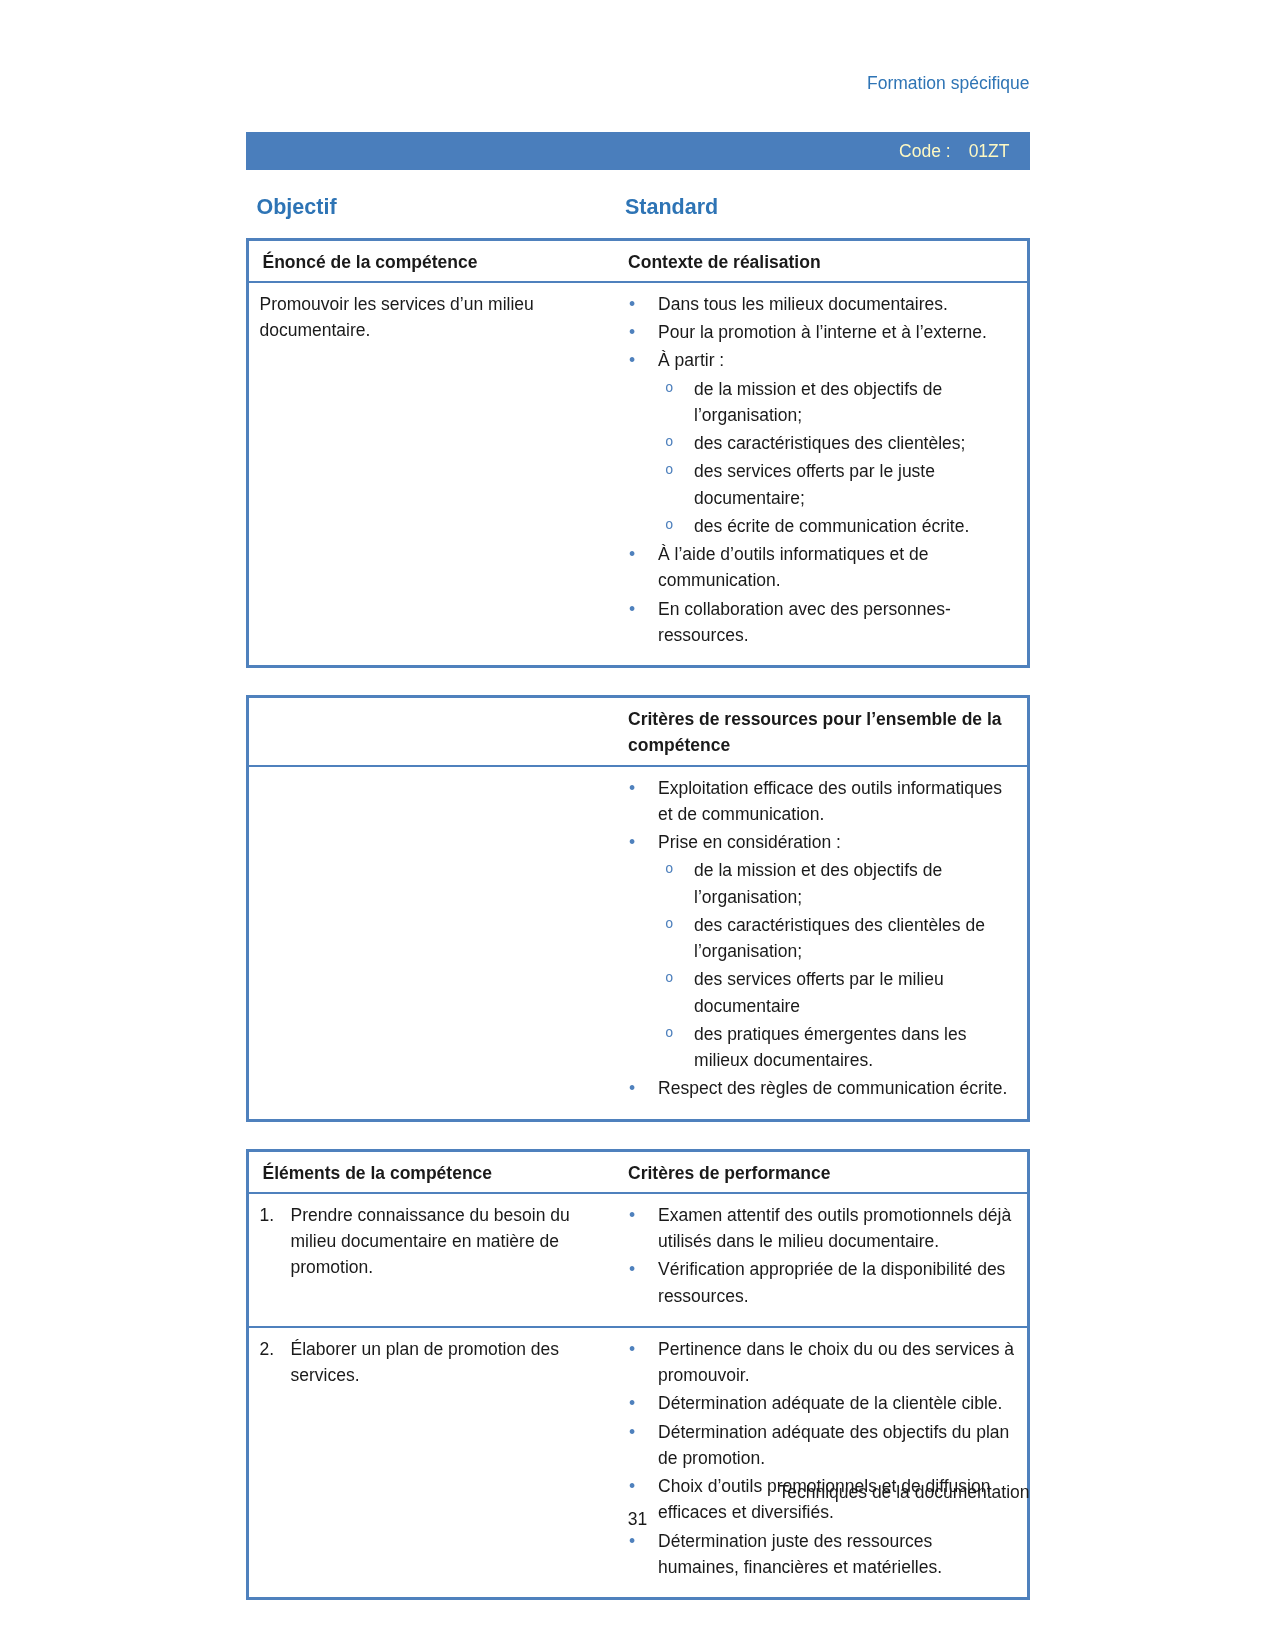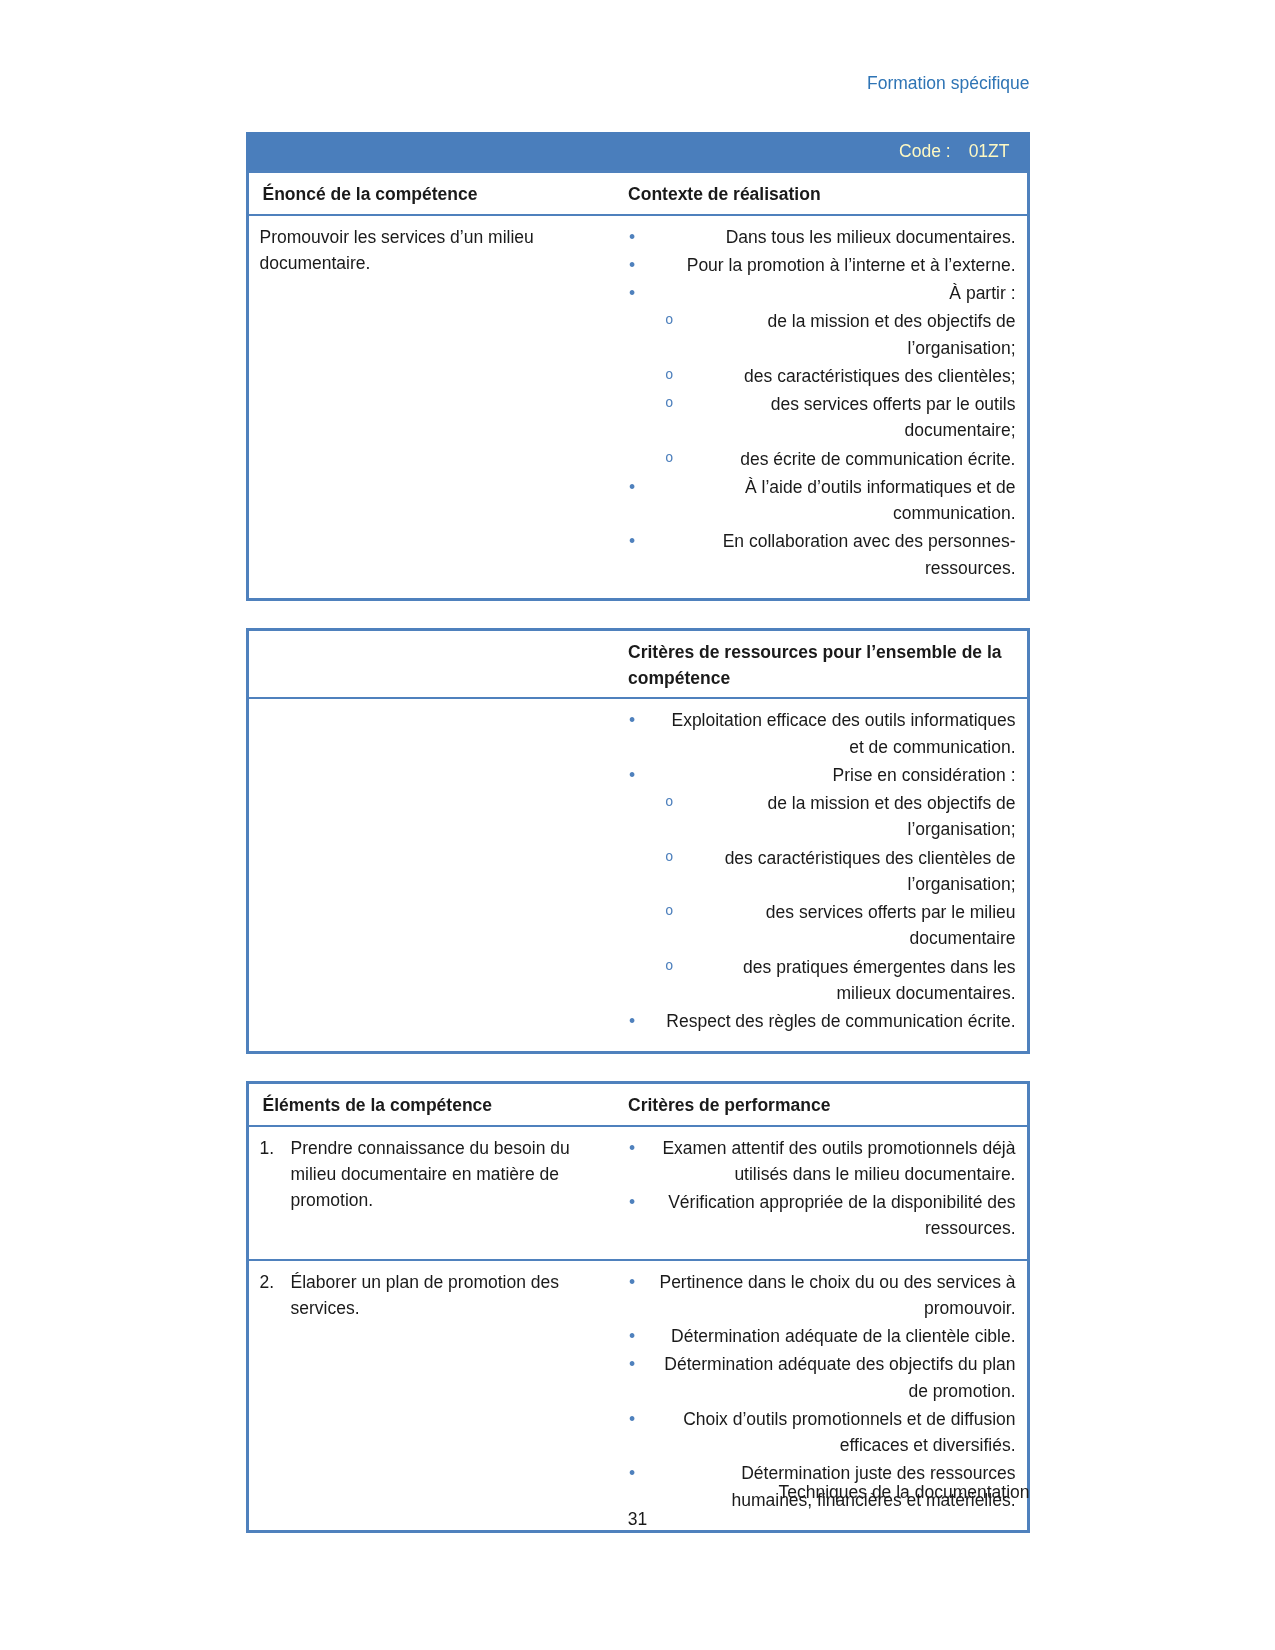--- a/index.html
+++ b/index.html
@@ -66,21 +66,21 @@
   .tbl tr.hdr td{
     font-weight:bold;
     border-bottom:2px solid var(--accent-blue);
     padding:8px 11px 6px 14px;
   }
   .tbl tr.body-sep td{
     border-top:2px solid var(--accent-blue);
   }
 
   ul.blist{list-style:none;margin:0;padding:0;}
-  ul.blist li{position:relative;padding-left:33px;margin:0 0 2px 0;text-align:right;}
+  ul.blist li{position:relative;padding-left:33px;margin:0 0 2px 0;}
   ul.blist li.bullet::before{
     content:"\2022";
     position:absolute;left:4px;top:0;
     color:var(--accent-blue);
   }
   ul.blist li.circle{padding-left:69px;}
   ul.blist li.circle::before{
     content:"o";
     position:absolute;left:40px;top:1px;
     color:var(--accent-blue);
@@ -106,41 +106,45 @@
 
 <div class="page">
 
   <div class="section-label">Formation spécifique</div>
 
   <div class="code-bar">
     <span class="code-label">Code :</span>
     <span class="code-value">01ZT</span>
   </div>
 
+  <div class="col-titles">
+    <div class="col-title left">Objectif</div>
+    <div class="col-title right">Standard</div>
+  </div>
 
   <table class="tbl" id="table1">
     <colgroup>
         <col class="c1">
         <col class="c2">
       </colgroup>
     <tbody>
       <tr class="hdr">
         <td>Énoncé de la compétence</td>
         <td>Contexte de réalisation</td>
       </tr>
       <tr>
         <td>Promouvoir les services d’un milieu documentaire.</td>
         <td>
           <ul class="blist">
               <li class="bullet">Dans tous les milieux documentaires.</li>
               <li class="bullet">Pour la promotion à l’interne et à l’externe.</li>
               <li class="bullet">À partir :</li>
               <li class="circle">de la mission et des objectifs de l’organisation;</li>
               <li class="circle">des caractéristiques des clientèles;</li>
-              <li class="circle">des services offerts par le outils documentaire;</li>
+              <li class="circle">des services offerts par le juste documentaire;</li>
               <li class="circle">des écrite de communication écrite.</li>
               <li class="bullet">À l’aide d’outils informatiques et de communication.</li>
               <li class="bullet">En collaboration avec des personnes-ressources.</li>
             </ul>
         </td>
       </tr>
     </tbody>
   </table>
 
   <table class="tbl" id="table2">

